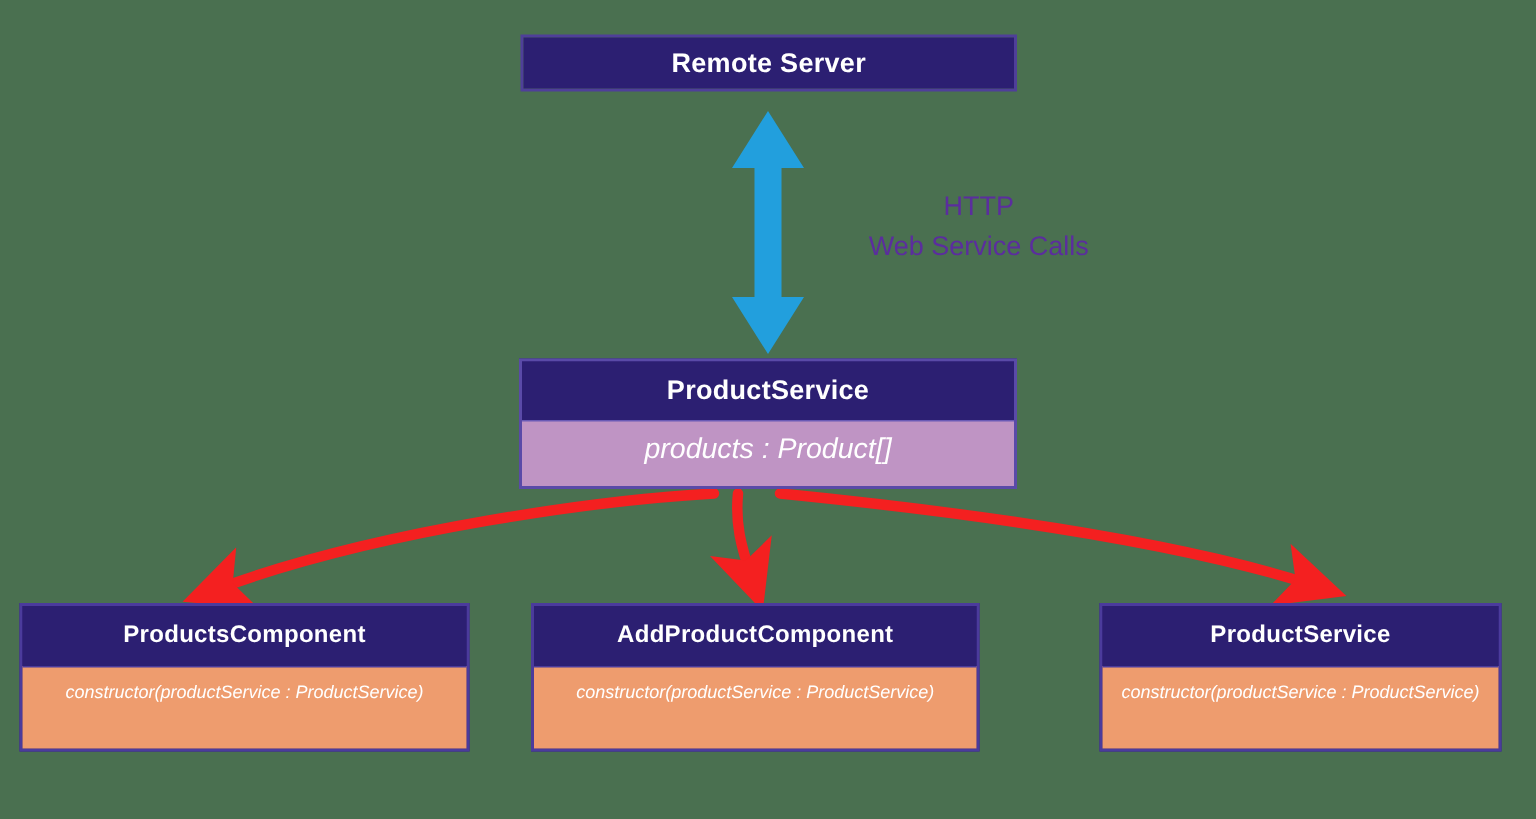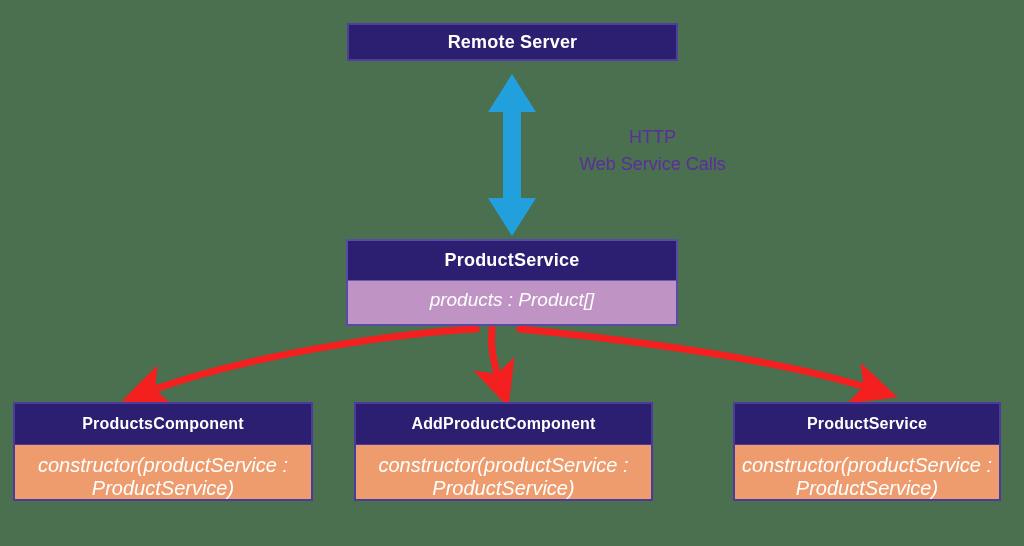--- a/index.html
+++ b/index.html
@@ -94,21 +94,21 @@
   .component .node-header {
     width: 100%;
     height: 40px;
     font-size: 16px;
   }
   .component .node-body {
     width: 100%;
     height: 55px;
     background: #ee9c6e;
     border-top: 1px solid #4b3b9c;
-    font-size: 20px;
+    font-size: 12px;
     padding-top: 9px;
   }
   #products-component      { left: 13px;  width: 300px; }
   #add-product-component   { left: 354px; width: 299px; }
   #other-components        { left: 733px; width: 268px; }
 
   
   #http-label {
     position: absolute;
     left: 545px;

